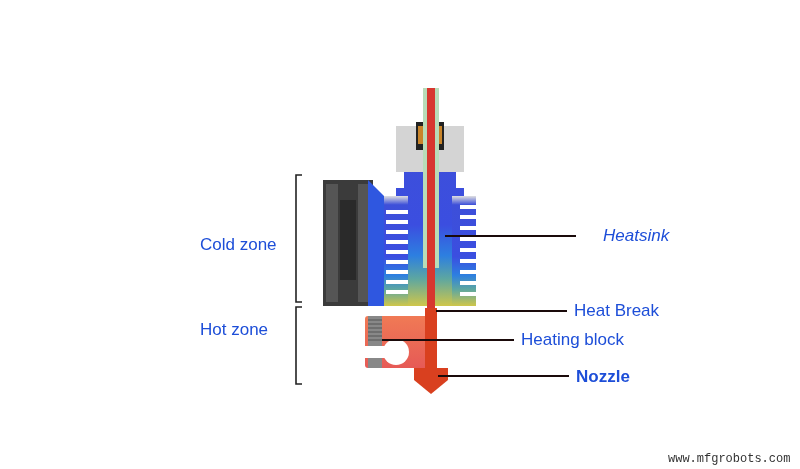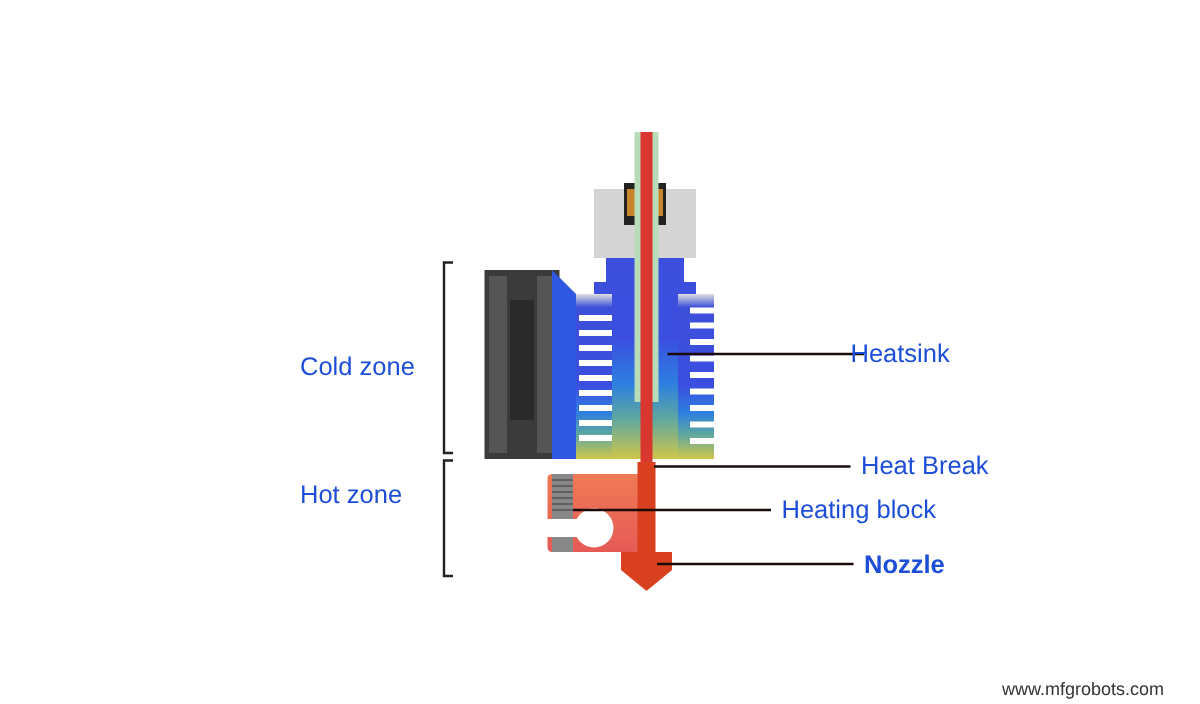--- a/index.html
+++ b/index.html
@@ -1,18 +1,18 @@
 <!DOCTYPE html>
 <html><head>
 <meta charset="utf-8">
 <style>
   html,body{margin:0;padding:0;background:#fff;}
   body{width:800px;height:469px;position:relative;overflow:hidden;font-family:"Liberation Sans",sans-serif;}
   .label{position:absolute;font-size:17px;color:#1d4ed8;white-space:nowrap;}
-  .wm{position:absolute;font-family:Liberation Sans, sans-serif;font-size:12px;color:#333;}
+  .wm{position:absolute;font-family:Liberation Mono, monospace;font-size:12px;color:#333;}
   svg{position:absolute;left:0;top:0;}
 </style>
 </head>
 <body>
 
 <svg width="800" height="469" viewBox="0 0 800 469">
   <defs>
     <linearGradient id="hs" x1="0" y1="0" x2="0" y2="1">
       <stop offset="0" stop-color="#e0e0e0"></stop>
       <stop offset="0.08" stop-color="#3d4fd9"></stop>
@@ -109,18 +109,18 @@
     <line x1="445" y1="236" x2="576" y2="236"></line>
     <line x1="436" y1="311" x2="567" y2="311"></line>
     <line x1="382" y1="340" x2="514" y2="340"></line>
     <line x1="438" y1="376" x2="569" y2="376"></line>
   </g>
 </svg>
 
 <div class="label" style="left:200px;top:235px;">Cold zone</div>
 <div class="label" style="left:200px;top:320px;">Hot zone</div>
 
-<div class="label" style="left:567px;top:226px;">Heatsink</div>
+<div class="label" style="left:603px;top:226px;font-style:italic;">Heatsink</div>
 <div class="label" style="left:574px;top:301px;text-align:center;">Heat Break</div>
 <div class="label" style="left:521px;top:330px;">Heating block</div>
 <div class="label" style="left:576px;top:367px;font-weight:bold;">Nozzle</div>
 
 <div class="wm" style="left:668px;top:452px;">www.mfgrobots.com</div>
 
 </body></html>

